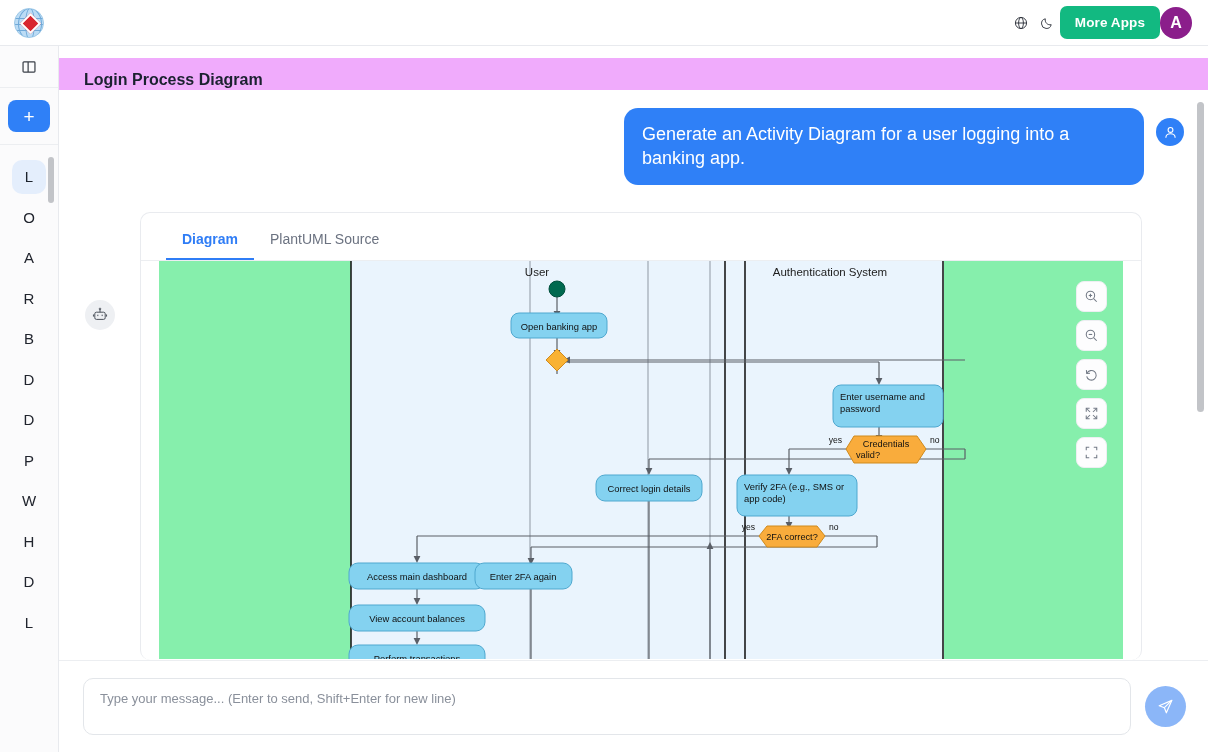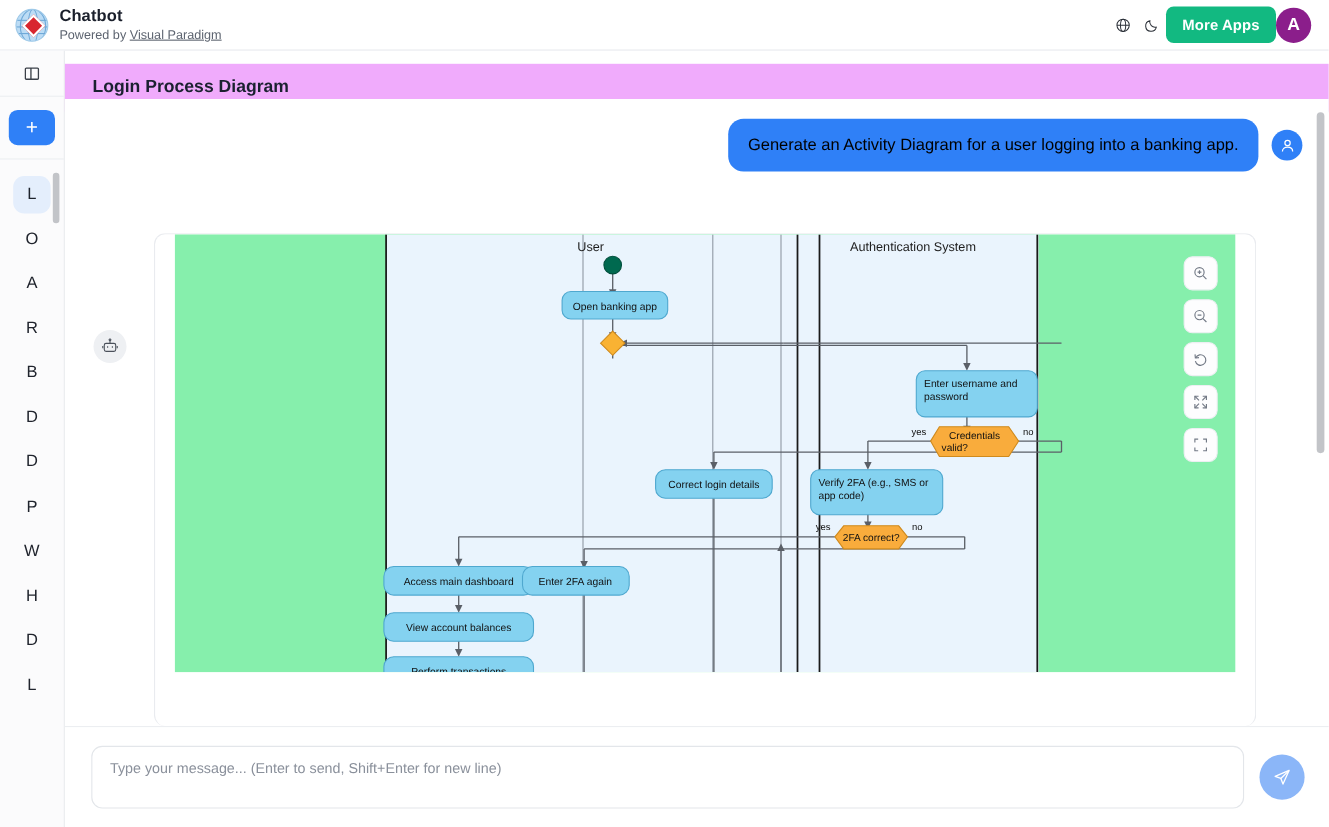--- a/index.html
+++ b/index.html
@@ -109,21 +109,21 @@
   .msg-user {
     position: absolute; left: 0; top: 18px; width: 1125px;
     display: flex; justify-content: flex-end; align-items: flex-start; gap: 12px;
   }
   .user-avatar {
     width: 28px; height: 28px; border-radius: 50%; background: #2f80f7;
     display: flex; align-items: center; justify-content: center; flex: none;
     margin-top: 10px;
   }
   .bubble-user {
-    background: #2f80f7; color: #000000; font-size: 15px;
+    background: #2f80f7; color: #ffffff; font-size: 18px;
     border-radius: 14px; padding: 14px 18px; max-width: 520px; line-height: 1.35;
   }
 
   
   .assist-icon {
     position: absolute; left: 26px; top: 210px; width: 30px; height: 30px;
     border-radius: 50%; background: #eef0f3;
     display: flex; align-items: center; justify-content: center;
   }
   .card {
@@ -182,24 +182,20 @@
 
   <div class="topbar">
     <div class="brand">
       <div class="logo-globe">
         <div class="mer m1"></div>
           <div class="mer m2"></div>
         <div class="lat l1"></div>
           <div class="lat l2"></div>
           <div class="lat l3"></div>
         <div class="logo-diamond"></div>
-      </div>
-      <div class="brand-txt">
-        <div class="brand-title">Chatbot</div>
-        <div class="brand-sub"><span>Powered by </span><a href="#">Visual Paradigm</a></div>
       </div>
     </div>
     <div class="top-right">
       <button class="icon-btn" title="Language">
         <svg width="18" height="18" viewBox="0 0 20 20" fill="none" stroke="#2b3038" stroke-width="1.3">
           <circle cx="10" cy="10" r="8"></circle>
             <ellipse cx="10" cy="10" rx="3.4" ry="8"></ellipse>
           <line x1="2" y1="10" x2="18" y2="10"></line>
         </svg>
       </button>
@@ -264,20 +260,24 @@
         <line x1="10" y1="3" x2="10" y2="6.5"></line>
         <circle cx="10" cy="2.4" r="1"></circle>
         <line x1="7.3" y1="9.6" x2="7.3" y2="11.4"></line>
         <line x1="12.7" y1="9.6" x2="12.7" y2="11.4"></line>
         <line x1="1.8" y1="9.3" x2="1.8" y2="12"></line>
         <line x1="18.2" y1="9.3" x2="18.2" y2="12"></line>
       </svg>
     </div>
 
     <div class="card">
+      <div class="tabs" id="tabs">
+          <button class="tab active">Diagram</button>
+          <button class="tab">PlantUML Source</button>
+        </div>
 
       <div class="diagram-wrap">
         <svg class="diagram-svg" width="966" height="398" viewBox="0 0 966 398">
 
           <rect x="192" y="0" width="393" height="398" fill="#eaf4fd"></rect>
           <rect x="567" y="0" width="218" height="398" fill="#eaf4fd"></rect>
           <rect x="589" y="0" width="196" height="398" fill="#eaf4fd"></rect>
 
           <line x1="192" y1="0" x2="192" y2="398" stroke="#1a1a1a" stroke-width="1.6"></line>
           <line x1="566" y1="0" x2="566" y2="398" stroke="#1a1a1a" stroke-width="1.6"></line>

